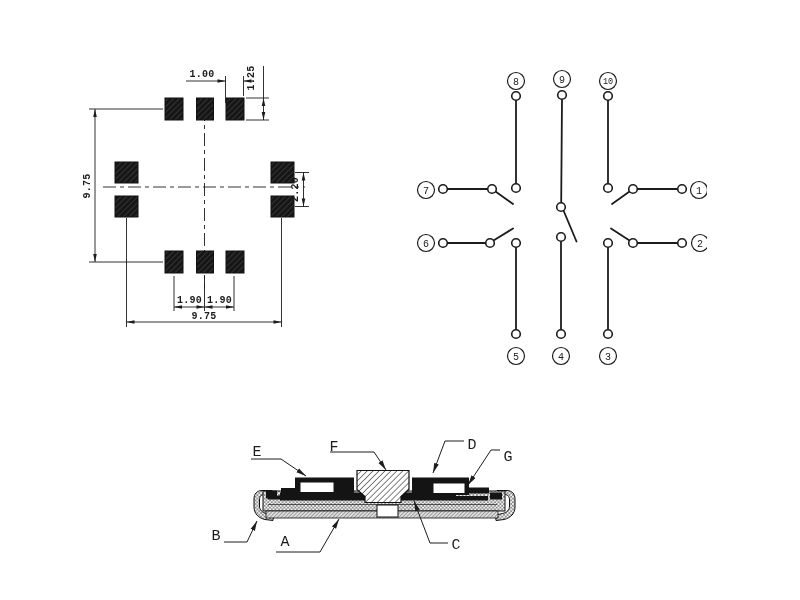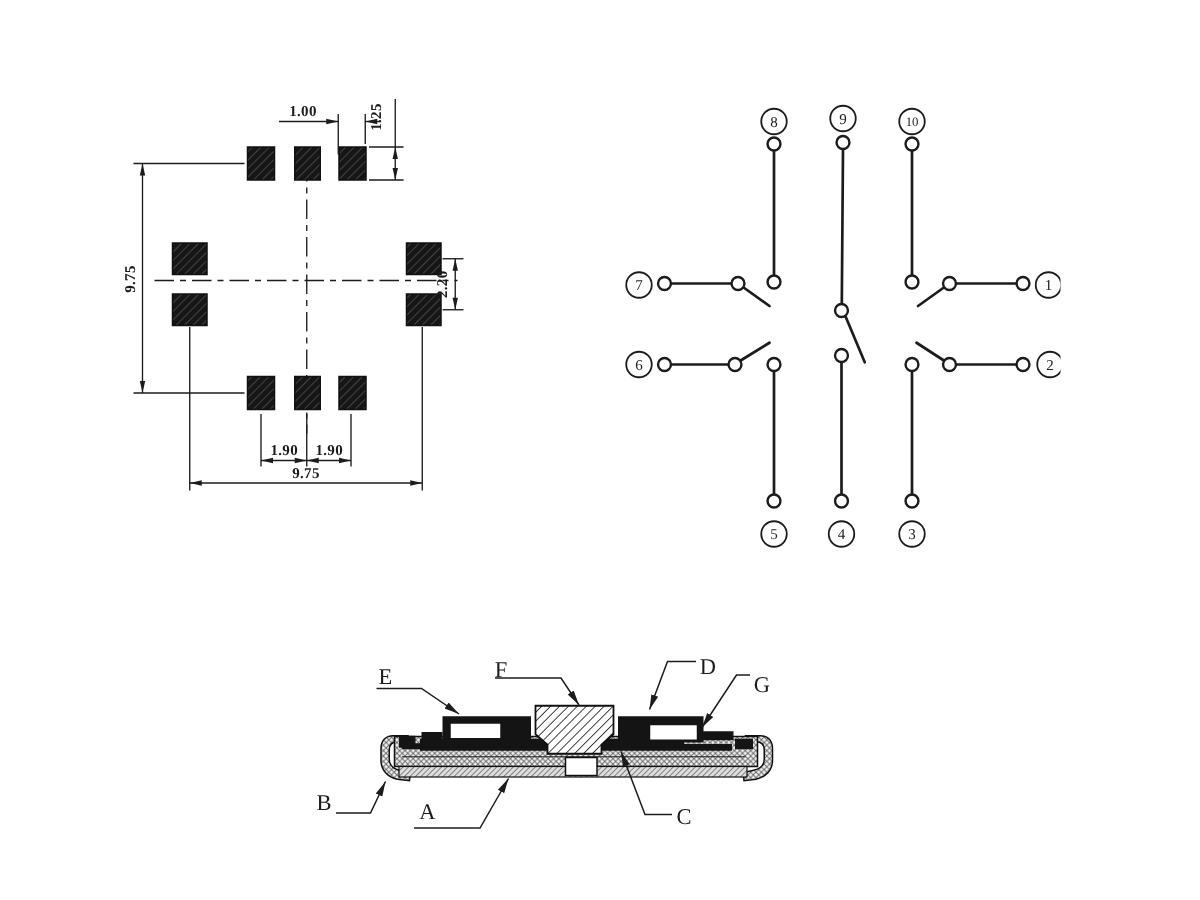--- a/index.html
+++ b/index.html
@@ -1,17 +1,17 @@
 <!DOCTYPE html>
 <html><head>
 <meta charset="utf-8">
 <style>
   html,body{margin:0;padding:0;background:#fff;}
   #sheet{position:relative;width:707px;height:600px;background:#fff;overflow:hidden;
-         font-family:Liberation Serif, serif;}
+         font-family:Liberation Mono, monospace;}
   svg text{fill:#1c1c1c;}
   .dimtxt{font-size:10px;font-weight:bold;letter-spacing:0.2px;}
   .lettertxt{font-size:15px;font-weight:normal;}
   .numtxt{font-size:10px;}
   .numtxt10{font-size:8.5px;}
   .thin{stroke:#1c1c1c;stroke-width:0.9;fill:none;}
   .wire{stroke:#1c1c1c;stroke-width:1.8;fill:none;stroke-linecap:round;}
   .node{fill:#ffffff;stroke:#1c1c1c;stroke-width:1.6;}
   .lblcirc{fill:#ffffff;stroke:#1c1c1c;stroke-width:1.2;}
   .arrow{fill:#1c1c1c;stroke:none;}

